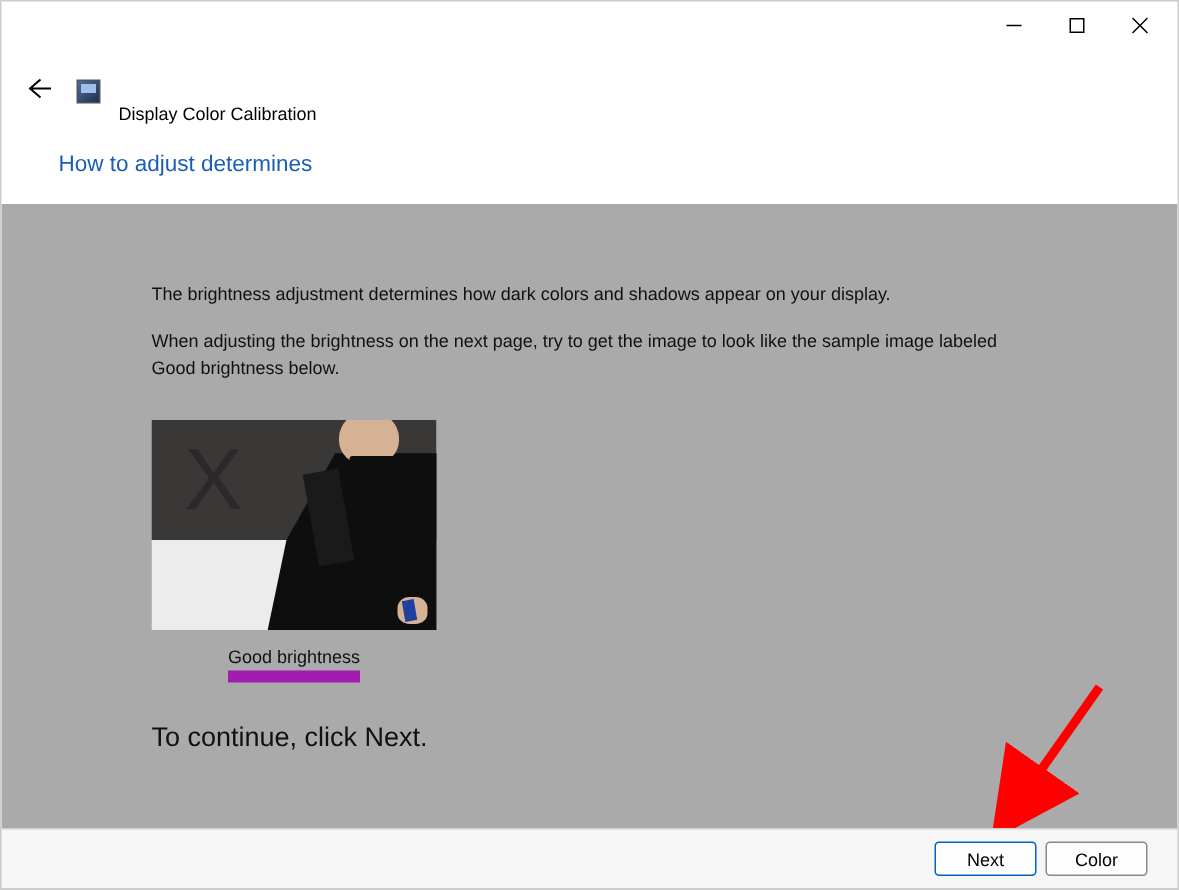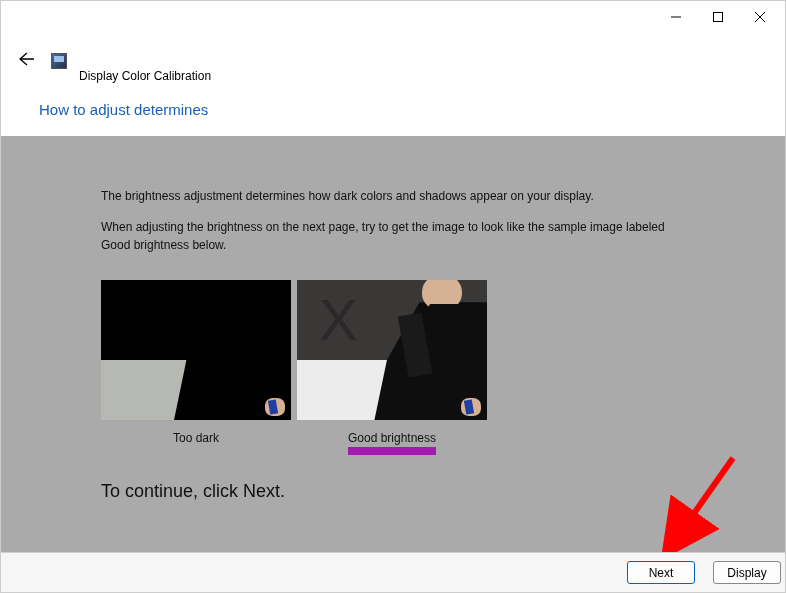--- a/index.html
+++ b/index.html
@@ -159,22 +159,22 @@
       font-size: 18px;
       color: #111;
     }
     .footer {
       height: 40px;
       border-top: 1px solid #d0d0d0;
       background: #f6f6f6;
       display: flex;
       align-items: center;
       justify-content: flex-end;
-      padding: 0 4px;
-      gap: 18px;
+      padding: 0 20px;
+      gap: 6px;
       position: absolute;
       left: 0; right: 0; bottom: 0;
     }
     .btn {
       min-width: 68px;
       height: 23px;
       padding: 0 12px;
       font-size: 12px;
       border: 1px solid #888;
       background: #fdfdfd;
@@ -224,30 +224,20 @@
   <div class="app-title">Display Color Calibration</div>
 </div>
 
 <div class="page-heading">How to adjust determines</div>
 
 <div class="content-area">
   <p class="desc">The brightness adjustment determines how dark colors and shadows appear on your display.</p>
   <p class="desc">When adjusting the brightness on the next page, try to get the image to look like the sample image labeled Good brightness below.</p>
 
   <div class="samples">
-    <div class="sample">
-      <div class="sample-img s-dark">
-        <div class="top"></div>
-          <div class="bot"></div>
-        <div class="suit"></div>
-        <div class="hand"></div>
-          <div class="paper"></div>
-      </div>
-      <span class="sample-label">Too dark</span>
-    </div>
     <div class="sample">
       <div class="sample-img s-good">
         <div class="top"></div>
           <div class="bot"></div>
         <div class="xmark">X</div>
         <div class="suit"></div>
           <div class="lapel"></div>
         <div class="head"></div>
           <div class="collar"></div>
         <div class="hand"></div>
@@ -264,14 +254,14 @@
   <defs>
     <marker id="ah" markerWidth="10" markerHeight="10" refX="7" refY="5" orient="auto">
       <path d="M0,0 L10,5 L0,10 Z" fill="#ff0000"></path>
     </marker>
   </defs>
   <line x1="80" y1="8" x2="18" y2="96" stroke="#ff0000" stroke-width="6" marker-end="url(#ah)"></line>
 </svg>
 
 <div class="footer">
   <button class="btn primary">Next</button>
-  <button class="btn">Display</button>
+  <button class="btn">Color</button>
 </div>
 
 </body></html>

